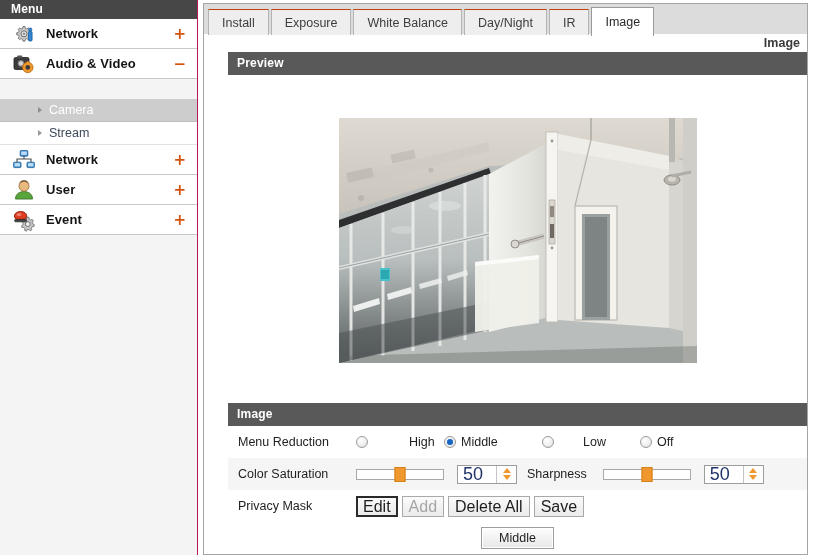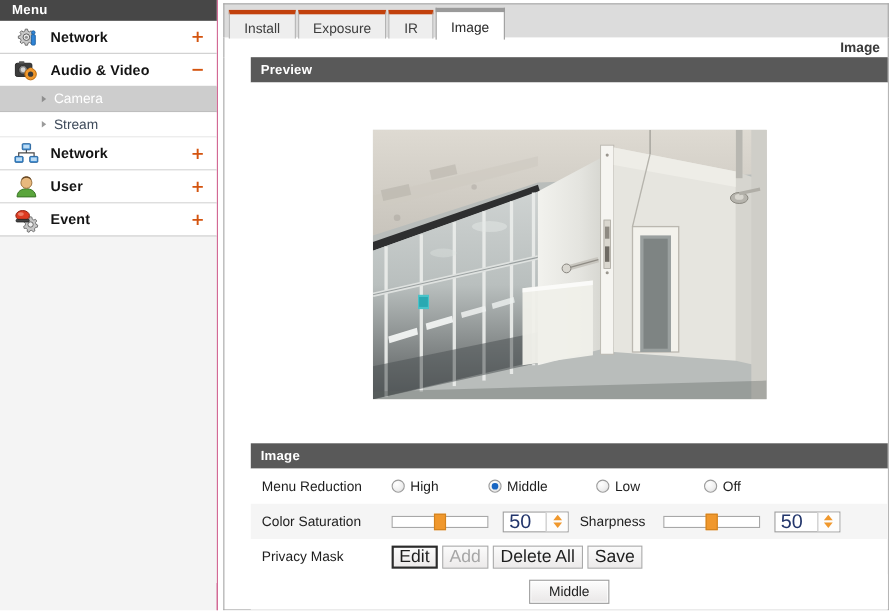--- a/index.html
+++ b/index.html
@@ -85,20 +85,21 @@
     padding-left: 38px;
     background: #ffffff;
     border-bottom: 1px solid #e2e2e2;
     font-size: 12.5px;
     color: #3e4a5a;
   }
   .sub-item.active {
     background: #cdcdcd;
     color: #ffffff;
     border-bottom: 1px solid #bdbdbd;
+    margin-top: 20px;
   }
   .sub-item .arrow {
     width: 0; height: 0;
     border-left: 4px solid #9b9b9b;
     border-top: 3.5px solid transparent;
     border-bottom: 3.5px solid transparent;
     margin-right: 7px;
     display: inline-block;
   }
   .sub-item.active .arrow { border-left-color: #8e8e8e; }
@@ -133,21 +134,21 @@
     align-items: flex-end;
     padding-left: 4px;
     position: relative;
   }
   .tab {
     height: 26px;
     line-height: 26px;
     background: #eeeeee;
     border-left: 1px solid #b4b4b4;
     border-right: 1px solid #b4b4b4;
-    border-top: 4px solid #c2410c;
+    border-top: 1px solid #c2410c;
     box-sizing: border-box;
     padding: 0 13px;
     font-size: 12.5px;
     color: #3d3d3d;
     margin-right: 2px;
     white-space: nowrap;
     position: relative;
     top: 1px;
   }
   .tab.active {
@@ -253,23 +254,23 @@
     flex: 0 0 12px;
   }
   .radio.checked::after {
     content: "";
     position: absolute;
     left: 2.2px; top: 2.2px;
     width: 5.6px; height: 5.6px;
     border-radius: 50%;
     background: #1765c2;
   }
-  .radio-w1 { width: 80px; }
+  .radio-w1 { width: 80px; gap: 36px; }
   .radio-w2 { width: 90px; }
-  .radio-w3 { width: 90px; }
+  .radio-w3 { width: 90px; gap: 24px; }
 
   .slider {
     width: 88px;
     height: 11px;
     border: 1px solid #a8a8a8;
     background: #ffffff;
     box-sizing: border-box;
     position: relative;
     flex: 0 0 88px;
     margin-right: 13px;
@@ -465,20 +466,22 @@
 
     <div class="sidebar-fill" style="height:315px;"></div>
   </div>
 
   <div id="main">
 
     <div class="tabstrip-wrap">
       <div class="tabstrip">
         <div class="tab">Install</div>
         <div class="tab">Exposure</div>
+        <div class="tab">White Balance</div>
+        <div class="tab">Day/Night</div>
         <div class="tab">IR</div>
         <div class="tab active">Image</div>
       </div>
     </div>
 
     <div class="page-title-row">Image</div>
 
     <div class="panel">
 
       <div class="section-bar">Preview</div>

